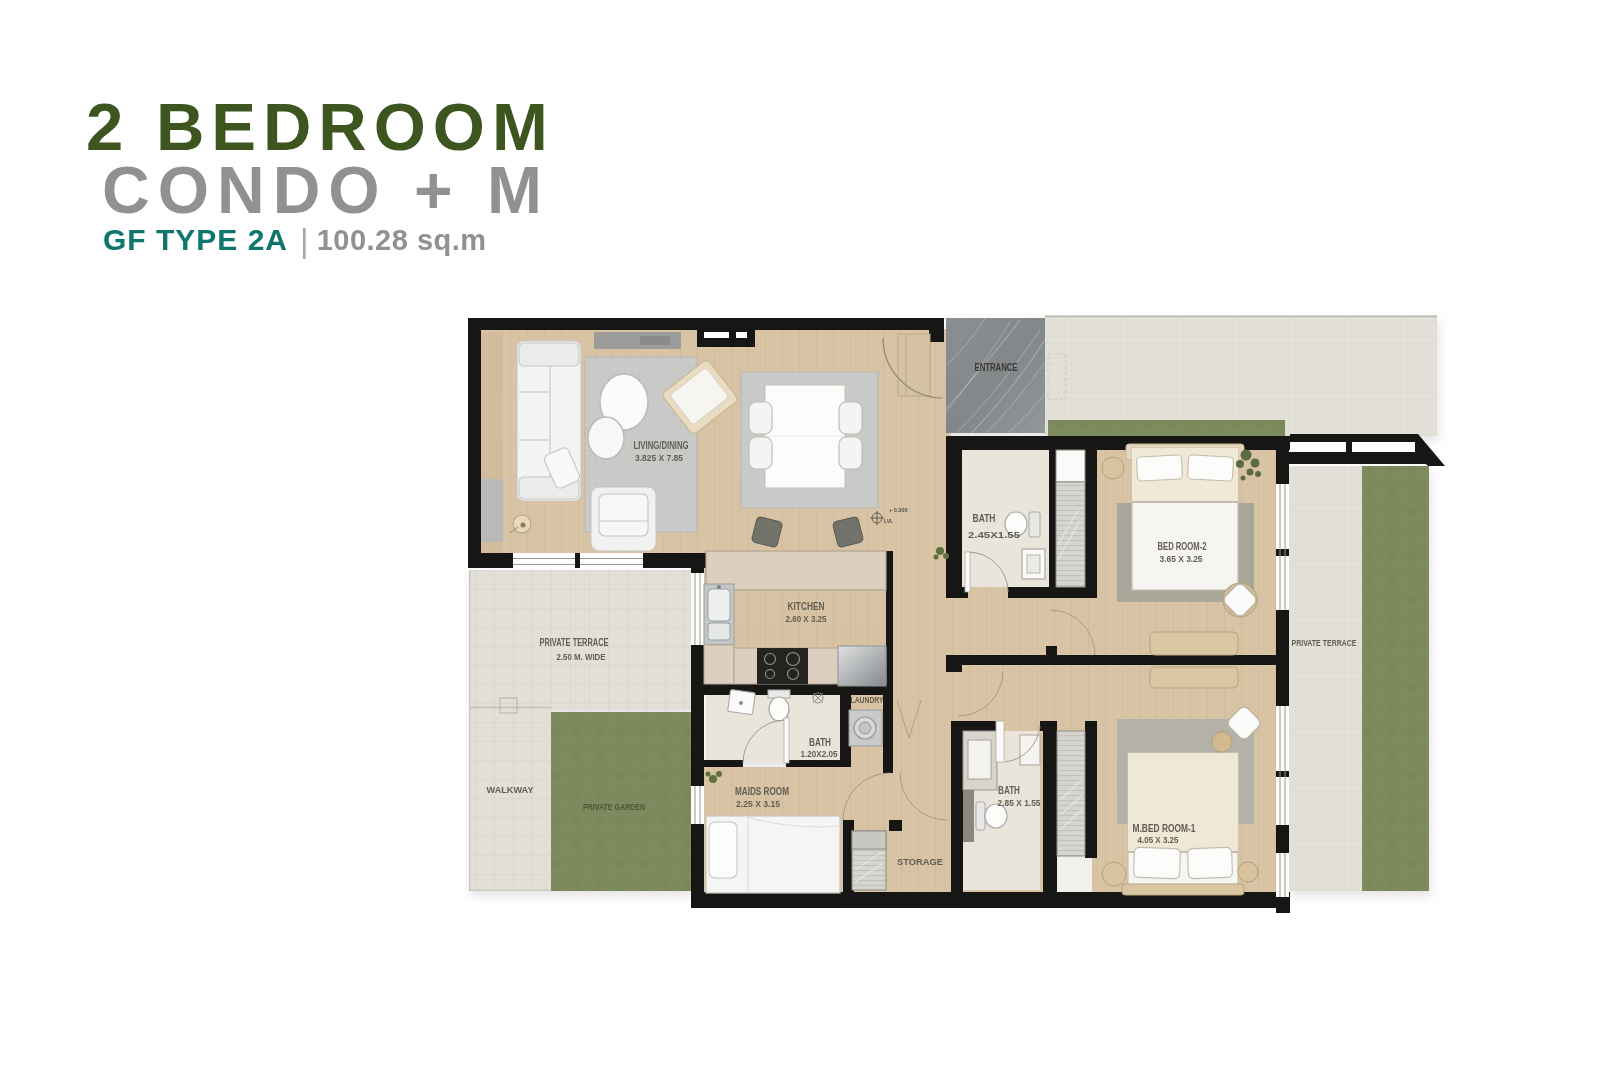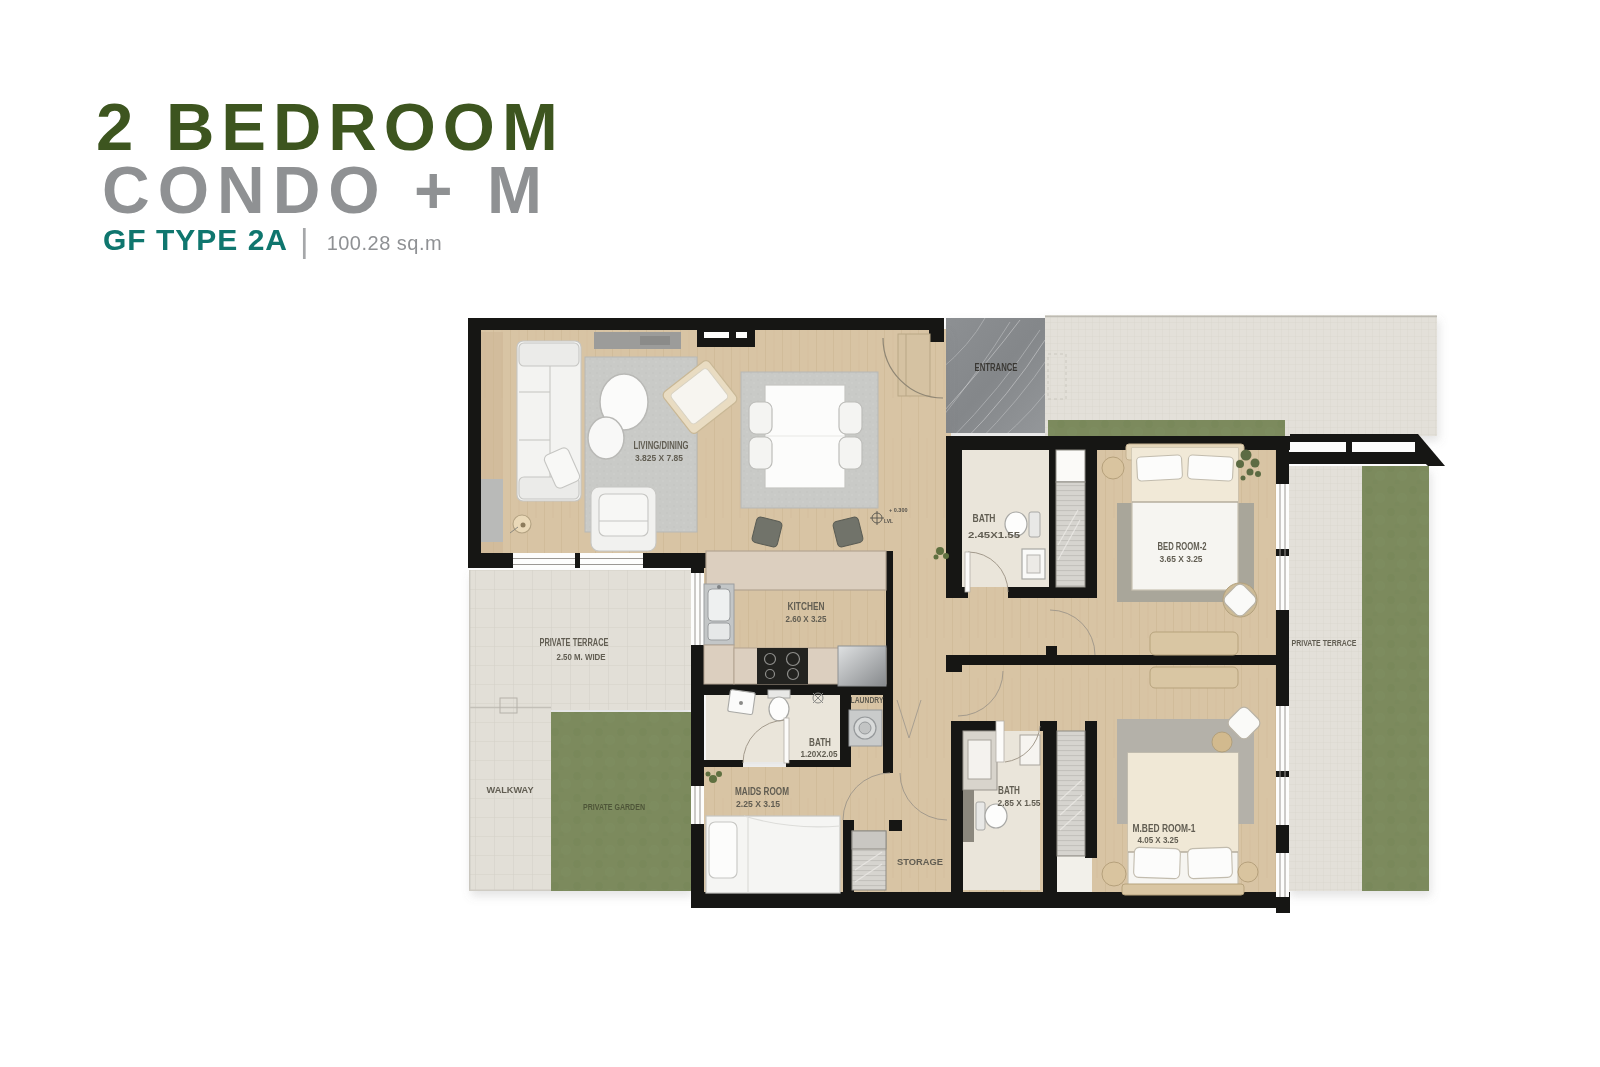--- a/index.html
+++ b/index.html
@@ -1,22 +1,22 @@
 <!DOCTYPE html>
 <html><head>
 <meta charset="utf-8">
 <style>
   html,body{margin:0;padding:0;background:#fff;}
   body{width:1600px;height:1067px;position:relative;overflow:hidden;font-family:"Liberation Sans",sans-serif;}
-  #t1{position:absolute;left:96px;top:93px;font-size:67px;font-weight:bold;color:#3d551f;letter-spacing:7px;line-height:1;white-space:nowrap;}
+  #t1{position:absolute;left:86px;top:93px;font-size:67px;font-weight:bold;color:#3d551f;letter-spacing:7px;line-height:1;white-space:nowrap;}
   #t2{position:absolute;left:102px;top:157px;font-size:66px;font-weight:bold;color:#8f9193;letter-spacing:8px;line-height:1;white-space:nowrap;}
   #t3{position:absolute;left:103px;top:224px;font-size:30px;line-height:1;white-space:nowrap;}
   #t3 .g{font-weight:bold;color:#0f766e;letter-spacing:1px;}
   #t3 .p{color:#a5a7a9;font-weight:400;font-size:33px;vertical-align:-2px;padding:0 8px 0 12px;}
-  #t3 .m{color:#8f9194;font-weight:400;letter-spacing:0.5px;font-size:20px;margin-left:10px;}
+  #t3 .m{color:#8f9194;font-weight:700;letter-spacing:0.5px;font-size:29px;}
 </style>
 </head>
 <body>
 <div id="t1">2 BEDROOM</div>
 <div id="t2">CONDO + M</div>
 <div id="t3"><span class="g">GF TYPE 2A</span><span class="p">|</span><span class="m">100.28 sq.m</span></div>
 <svg id="plan" width="1600" height="1067" viewBox="0 0 1600 1067" style="position:absolute;left:0;top:0">
 <defs>
 <pattern id="wd" width="17" height="120" patternUnits="userSpaceOnUse">
   <rect width="17" height="120" fill="#d8c4a4"></rect>

